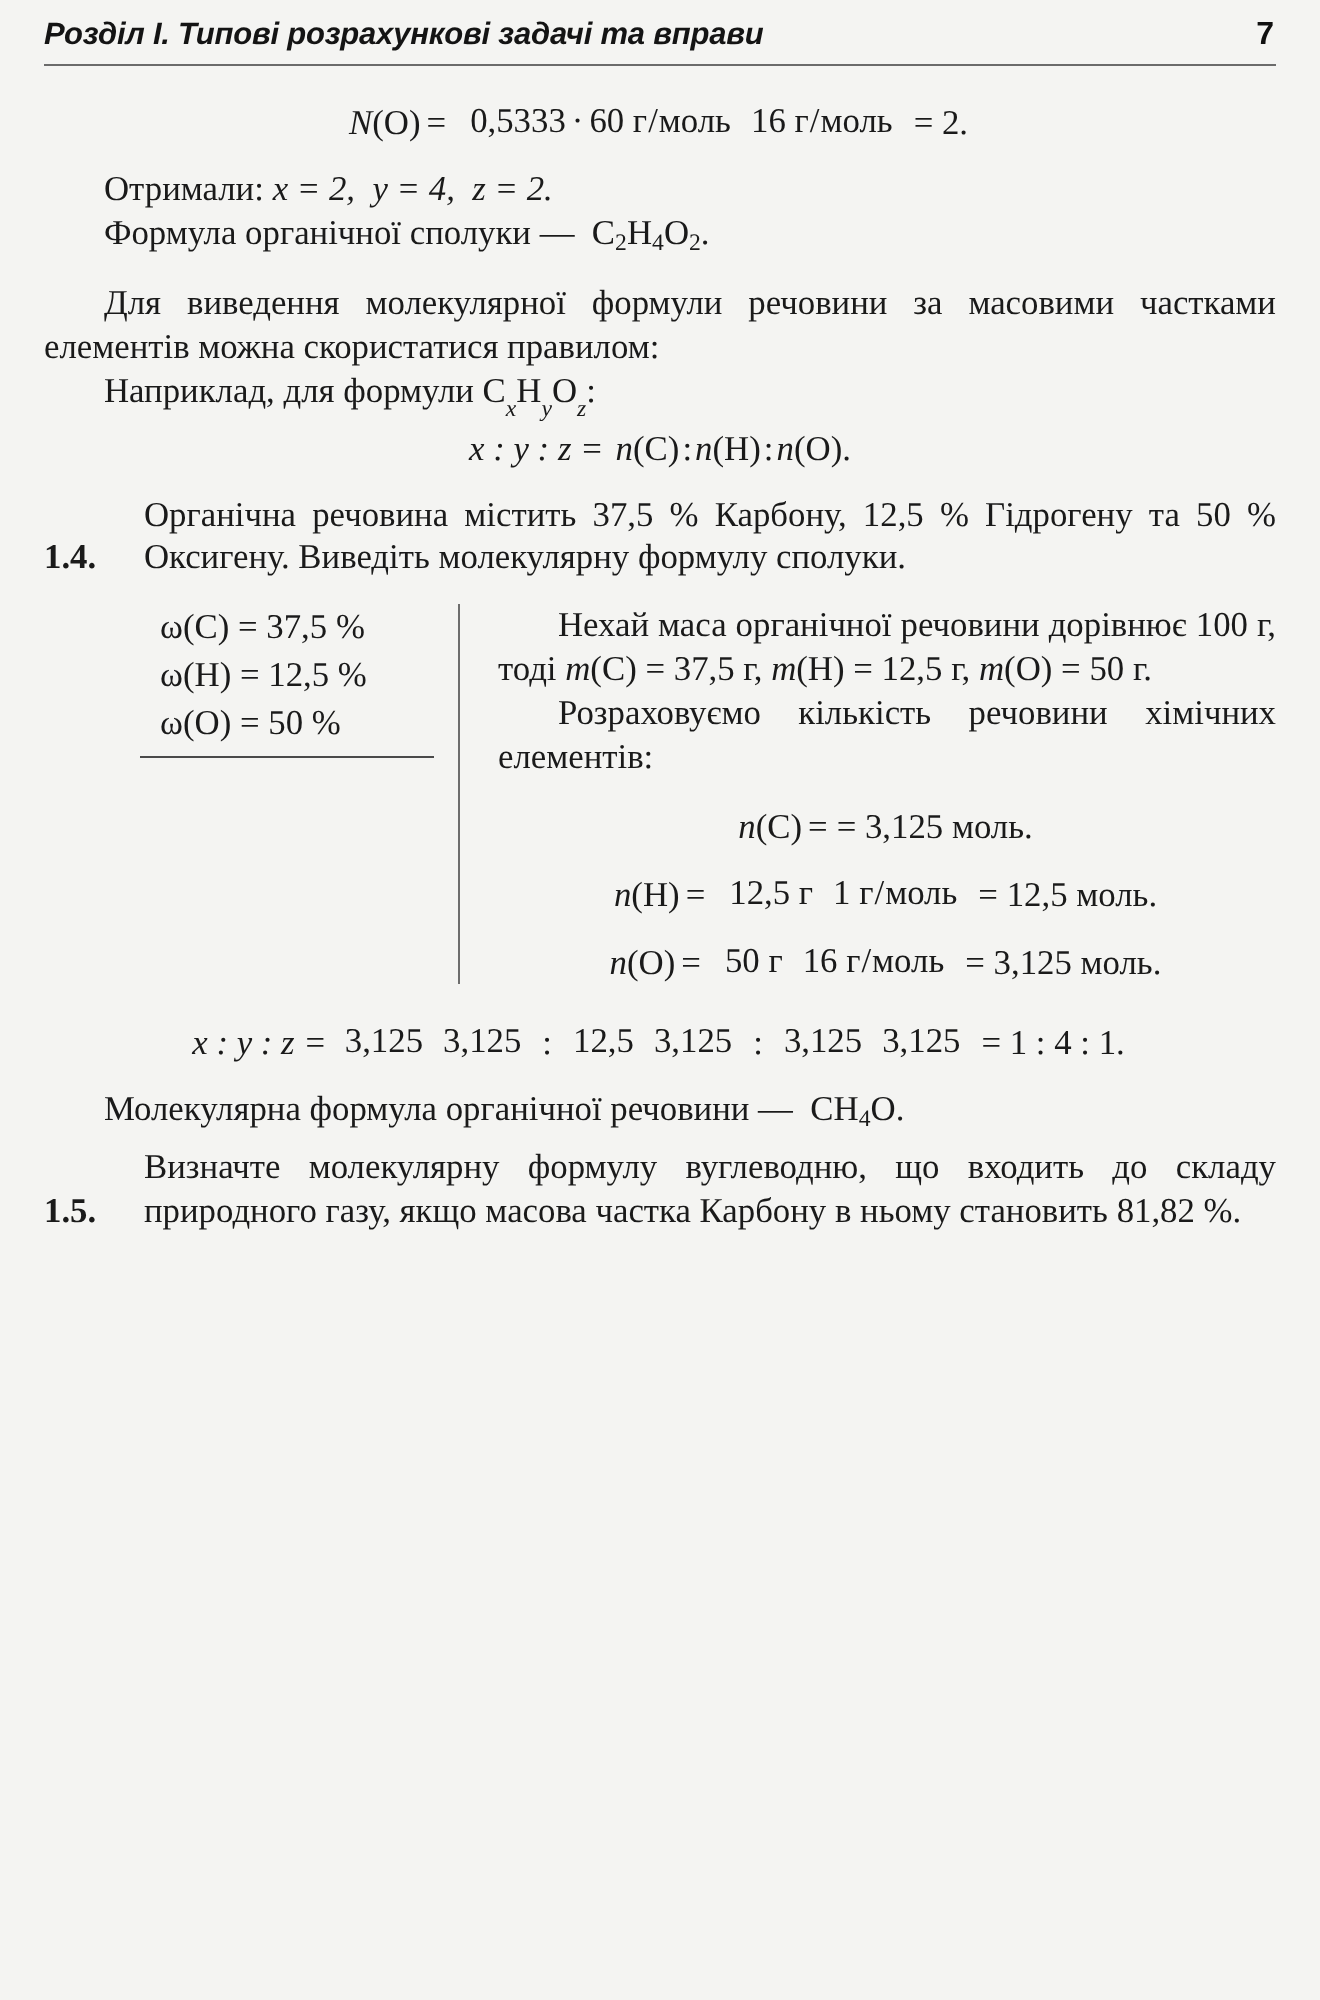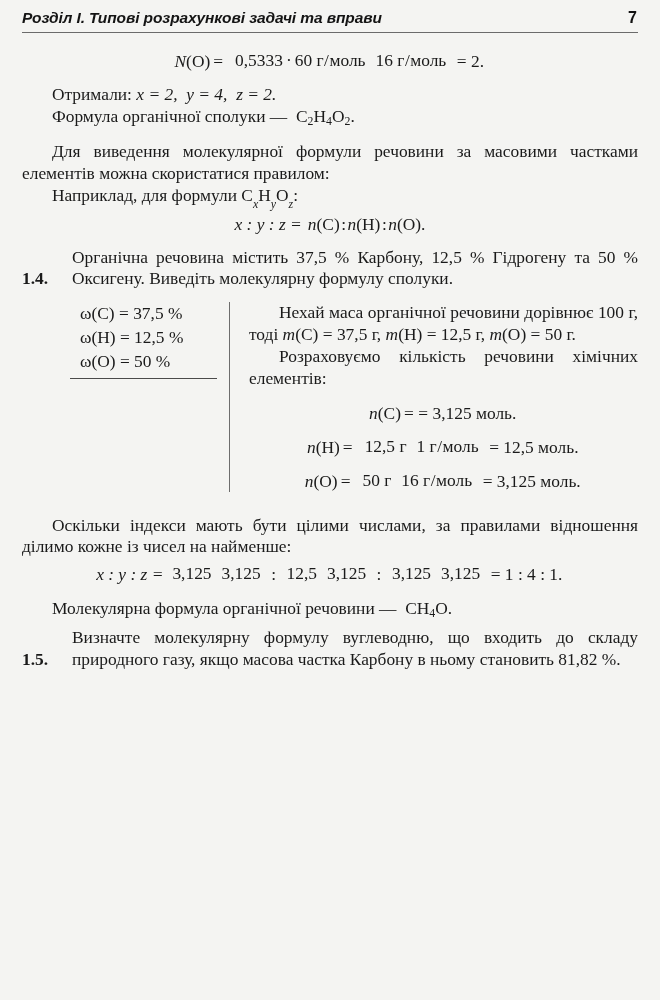--- a/index.html
+++ b/index.html
@@ -367,21 +367,20 @@
           </span>
           <span class="opn">= 3,125 моль.</span>
         </span>
       </div>
 
     </div>
   </div>
 
   <div class="block-gap-m"></div>
 
-  <div class="para indent tail">Оскільки індекси мають бути цілими числами, за правилами відношення ділимо кожне із чисел на найменше:</div>
 
   <div class="block-gap-s"></div>
 
   <div class="eq">
     <span class="math">
       <span class="mi">x : y : z =</span>
       <span class="frac">
         <span class="num">3,125</span>
         <span class="bar"></span>
         <span class="den">3,125</span>

